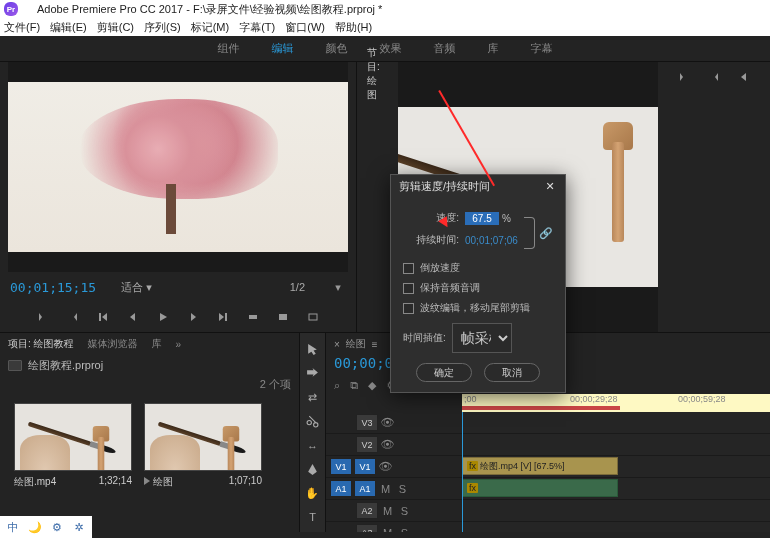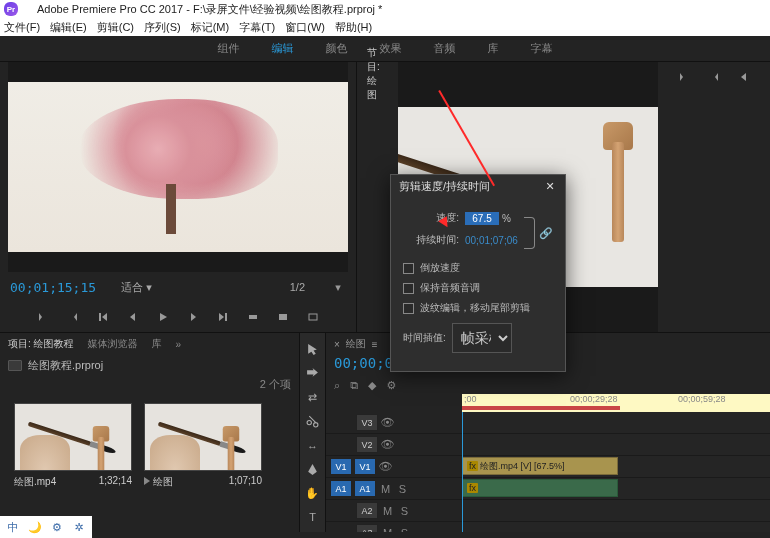--- a/index.html
+++ b/index.html
@@ -444,20 +444,24 @@
         <span>保持音频音调</span>
       </div>
     <div class="dlg-check">
         <div class="cb"></div>
         <span>波纹编辑，移动尾部剪辑</span>
       </div>
     <div class="dlg-drop">
       <span>时间插值:</span>
       <select><option>帧采样</option></select>
     </div>
+    <div class="dlg-buttons">
+      <button>确定</button>
+      <button>取消</button>
+    </div>
   </div>
 </div>
 
 <div class="arrow">
   <div class="arrow-line"></div>
   <div class="arrow-head"></div>
 </div>
 
 <div class="bottombar">
   <div class="bi">中</div>

